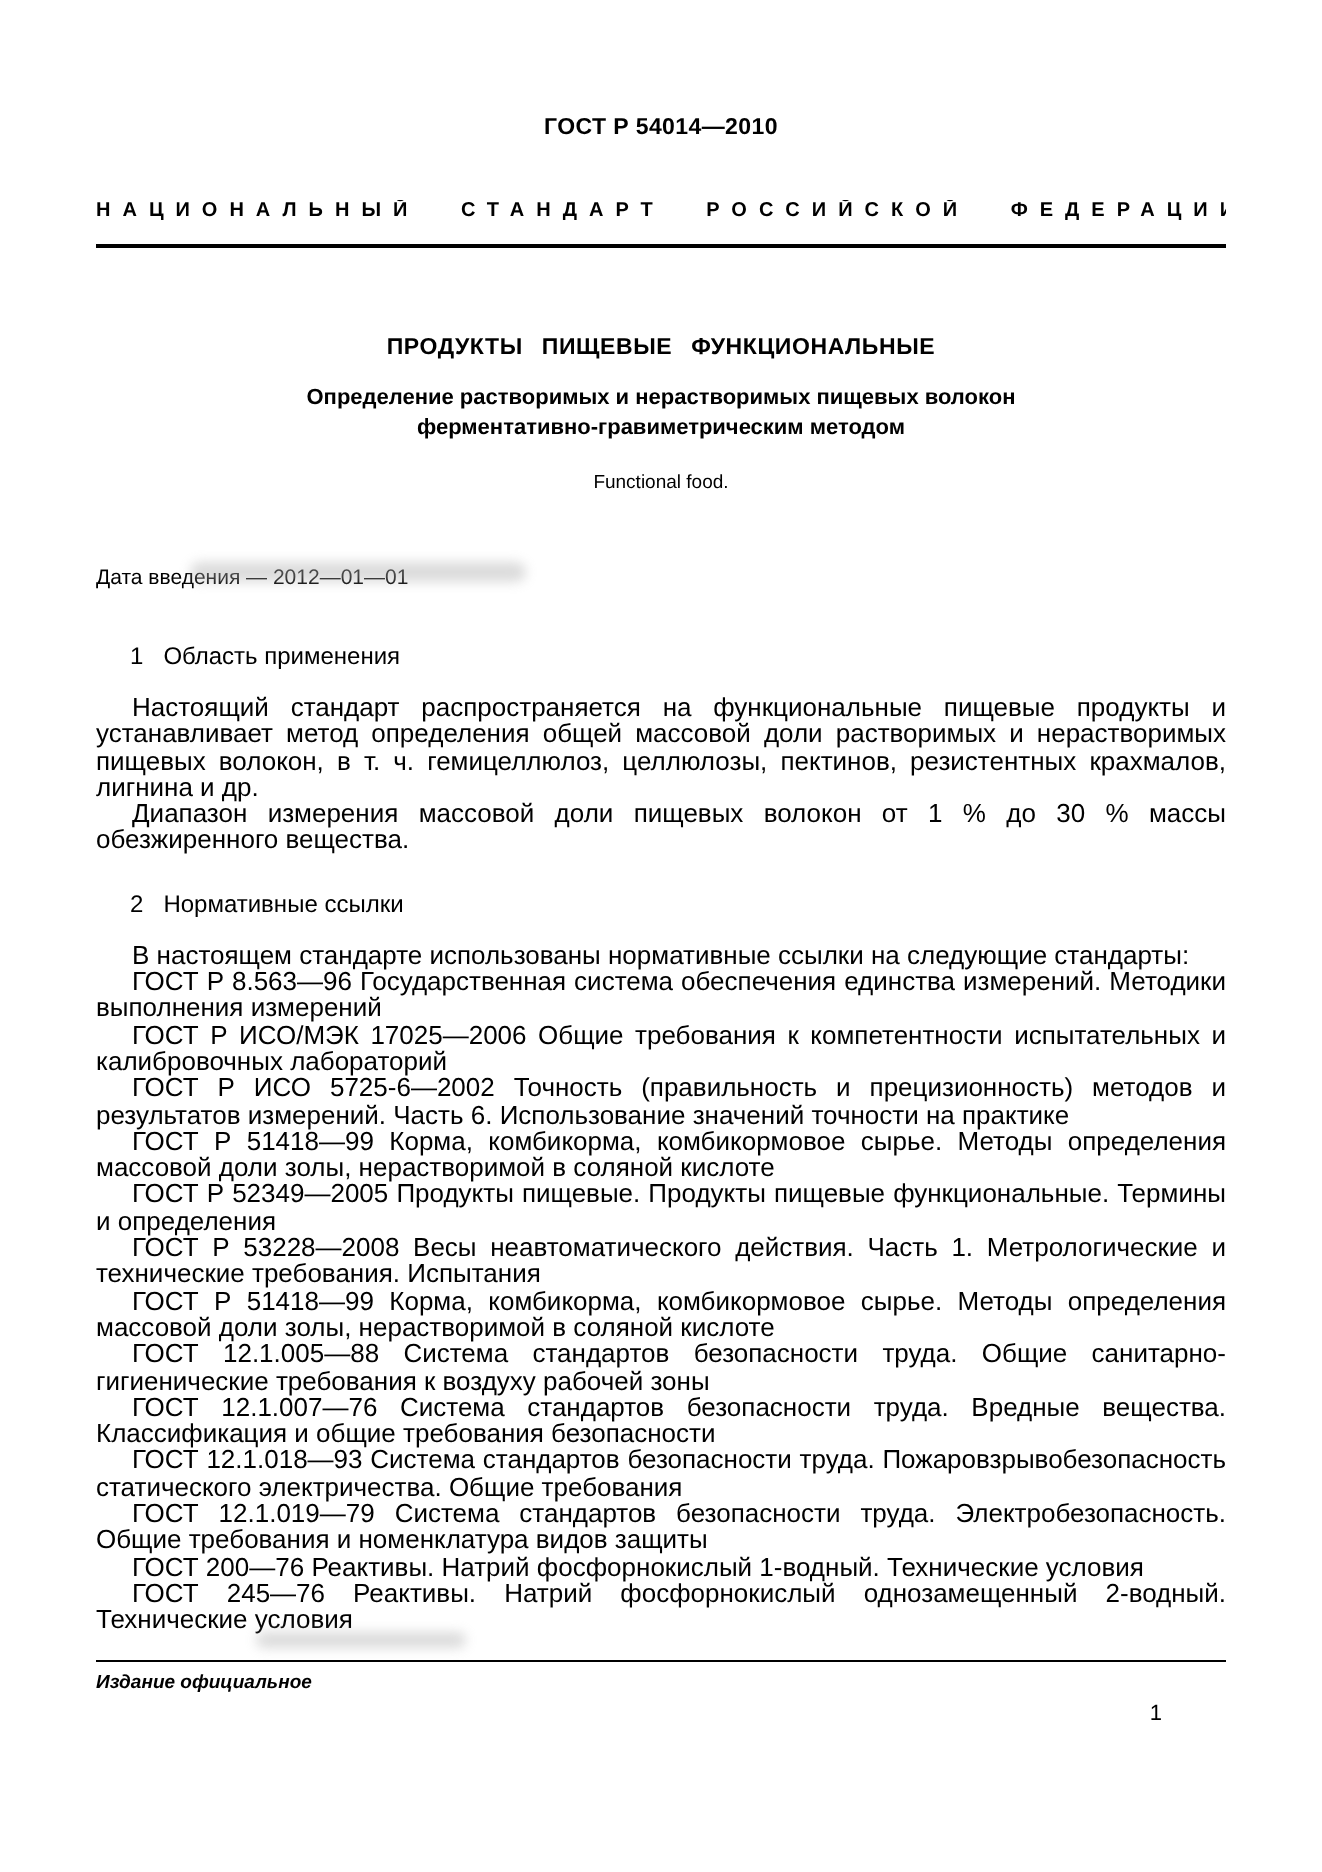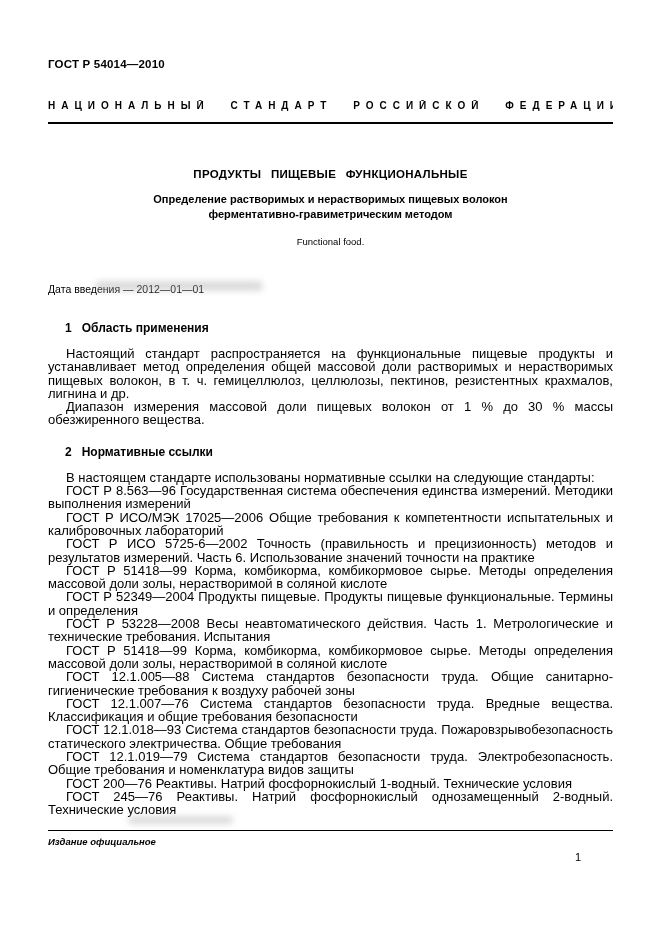--- a/index.html
+++ b/index.html
@@ -11,21 +11,21 @@
     position: relative;
     overflow: hidden;
   }
   .page {
     position: absolute; inset: 0;
     padding: 58px 48px 0 48px;
     background: #ffffff;
   }
   .doc-number {
     font-size: 11.5px; font-weight: bold;
-    text-align: left; letter-spacing: .2px;
+    text-align: center; letter-spacing: .2px;
   }
   .banner {
     margin-top: 30px;
     font-size: 10px; font-weight: bold;
     letter-spacing: 6px; word-spacing: 12px;
     white-space: nowrap; overflow: hidden;
   }
   .header-rule { margin-top: 11px; border-top: 2px solid #000; }
   .title-block { text-align: center; }
   .main-title {
@@ -33,21 +33,21 @@
     font-size: 11.5px; font-weight: bold;
     word-spacing: 6px; letter-spacing: .3px;
   }
   .subtitle { margin-top: 12px; font-size: 11px; font-weight: bold; line-height: 15px; }
   .english  { margin-top: 13px; font-size: 9.5px; line-height: 14px; }
   .effective-date {
     margin-top: 34px;
     text-align: left; font-size: 10.5px; font-weight: normal;
   }
   .section-heading {
-    font-size: 12px; font-weight: bold;
+    font-size: 12px; font-weight: normal;
     padding-left: 17px;
     margin: 26px 0 12px 0;
   }
   .section-heading .sec-num { margin-right: 10px; }
   .section-refs .section-heading { margin-top: 18px; }
   p.body {
     font-size: 13px; line-height: 13.3px;
     text-align: justify; text-indent: 18px;
   }
   .footer { position: absolute; left: 48px; right: 48px; top: 830px; }
@@ -98,21 +98,21 @@
 
     <section class="section-refs">
       <h2 class="section-heading">
         <span class="sec-num">2</span><span>Нормативные ссылки</span>
       </h2>
       <p class="body">В настоящем стандарте использованы нормативные ссылки на следующие стандарты:</p>
       <p class="body">ГОСТ Р 8.563—96 Государственная система обеспечения единства измерений. Методики выполнения измерений</p>
       <p class="body">ГОСТ Р ИСО/МЭК 17025—2006 Общие требования к компетентности испытательных и калибровочных лабораторий</p>
       <p class="body">ГОСТ Р ИСО 5725-6—2002 Точность (правильность и прецизионность) методов и результатов измерений. Часть 6. Использование значений точности на практике</p>
       <p class="body">ГОСТ Р 51418—99 Корма, комбикорма, комбикормовое сырье. Методы определения массовой доли золы, нерастворимой в соляной кислоте</p>
-      <p class="body">ГОСТ Р 52349—2004 Продукты пищевые. Продукты пищевые функциональные. Термины и определения</p>
+      <p class="body">ГОСТ Р 52349—2005 Продукты пищевые. Продукты пищевые функциональные. Термины и определения</p>
       <p class="body">ГОСТ Р 53228—2008 Весы неавтоматического действия. Часть 1. Метрологические и технические требования. Испытания</p>
       <p class="body">ГОСТ Р 51418—99 Корма, комбикорма, комбикормовое сырье. Методы определения массовой доли золы, нерастворимой в соляной кислоте</p>
       <p class="body">ГОСТ 12.1.005—88 Система стандартов безопасности труда. Общие санитарно-гигиенические требования к воздуху рабочей зоны</p>
       <p class="body">ГОСТ 12.1.007—76 Система стандартов безопасности труда. Вредные вещества. Классификация и общие требования безопасности</p>
       <p class="body">ГОСТ 12.1.018—93 Система стандартов безопасности труда. Пожаровзрывобезопасность статического электричества. Общие требования</p>
       <p class="body">ГОСТ 12.1.019—79 Система стандартов безопасности труда. Электробезопасность. Общие требования и номенклатура видов защиты</p>
       <p class="body">ГОСТ 200—76 Реактивы. Натрий фосфорнокислый 1-водный. Технические условия</p>
       <p class="body">ГОСТ 245—76 Реактивы. Натрий фосфорнокислый однозамещенный 2-водный. Технические условия</p>
     </section>
 

